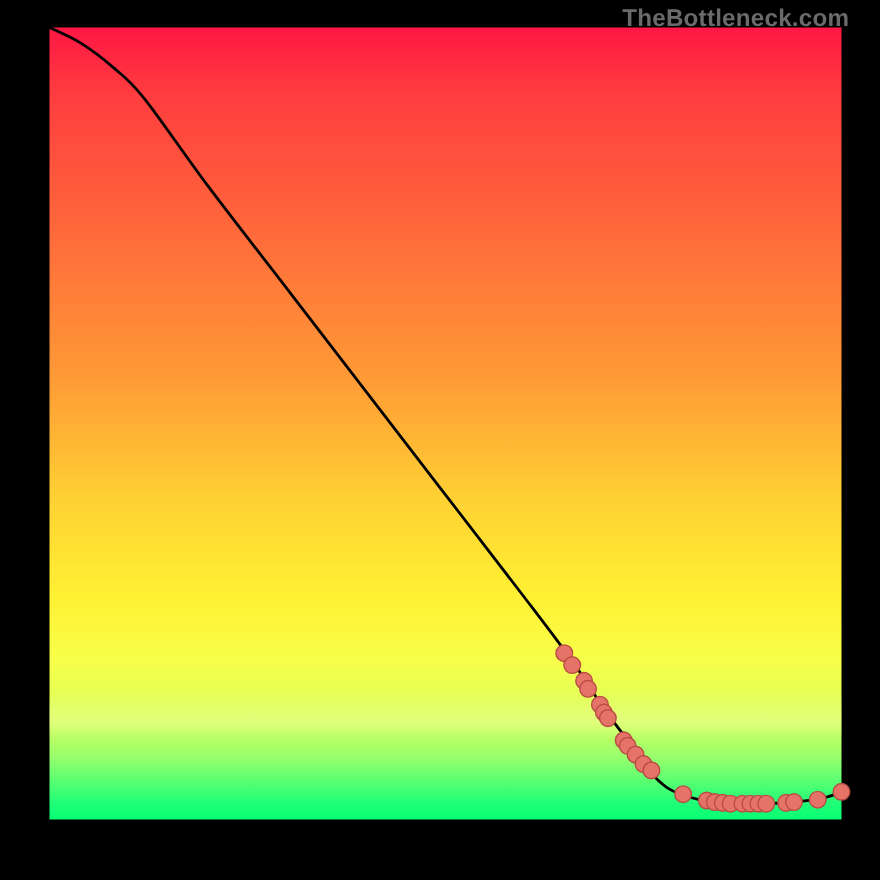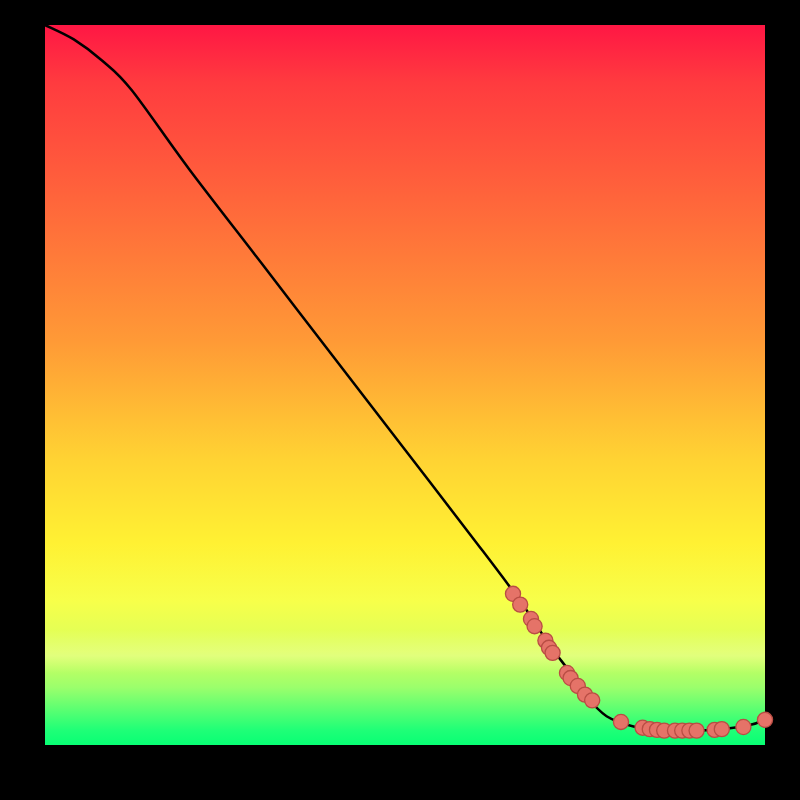--- a/index.html
+++ b/index.html
@@ -72,20 +72,21 @@
     font-weight: 600;
     color: #6a6a6a;
     letter-spacing: 0.2px;
   }
 </style>
 </head>
 <body>
 
 <div class="frame">
 
+  <div class="watermark">TheBottleneck.com</div>
 
   <div class="plot">
     <div class="highlight-band"></div>
 
     <svg class="curve-layer" viewBox="0 0 100 100" preserveAspectRatio="none">
       <path id="curve-path" fill="none" stroke="#000000" stroke-width="0.35" stroke-linecap="round" stroke-linejoin="round" d="M 0.000 0.000 C 0.667 0.333, 2.667 1.167, 4.000 2.000 C 5.333 2.833, 6.667 3.833, 8.000 5.000 C 9.333 6.167, 10.000 6.500, 12.000 9.000 C 14.000 11.500, 17.000 16.000, 20.000 20.000 C 23.000 24.000, 26.667 28.667, 30.000 33.000 C 33.333 37.333, 36.667 41.667, 40.000 46.000 C 43.333 50.333, 46.667 54.667, 50.000 59.000 C 53.333 63.333, 57.333 68.500, 60.000 72.000 C 62.667 75.500, 64.333 77.667, 66.000 80.000 C 67.667 82.333, 68.833 84.333, 70.000 86.000 C 71.167 87.667, 72.167 88.833, 73.000 90.000 C 73.833 91.167, 74.167 92.000, 75.000 93.000 C 75.833 94.000, 76.833 95.250, 78.000 96.000 C 79.167 96.750, 80.667 97.167, 82.000 97.500 C 83.333 97.833, 84.667 97.917, 86.000 98.000 C 87.333 98.083, 88.667 98.033, 90.000 98.000 C 91.333 97.967, 92.667 97.933, 94.000 97.800 C 95.333 97.667, 97.000 97.417, 98.000 97.200 C 99.000 96.983, 99.667 96.617, 100.000 96.500"></path>
       <g id="markers-group">
           <circle cx="65.000" cy="79.000" r="1.05" fill="#e57368" stroke="#b94d44" stroke-width="0.18"></circle>
           <circle cx="66.000" cy="80.500" r="1.05" fill="#e57368" stroke="#b94d44" stroke-width="0.18"></circle>
           <circle cx="67.500" cy="82.500" r="1.05" fill="#e57368" stroke="#b94d44" stroke-width="0.18"></circle>

